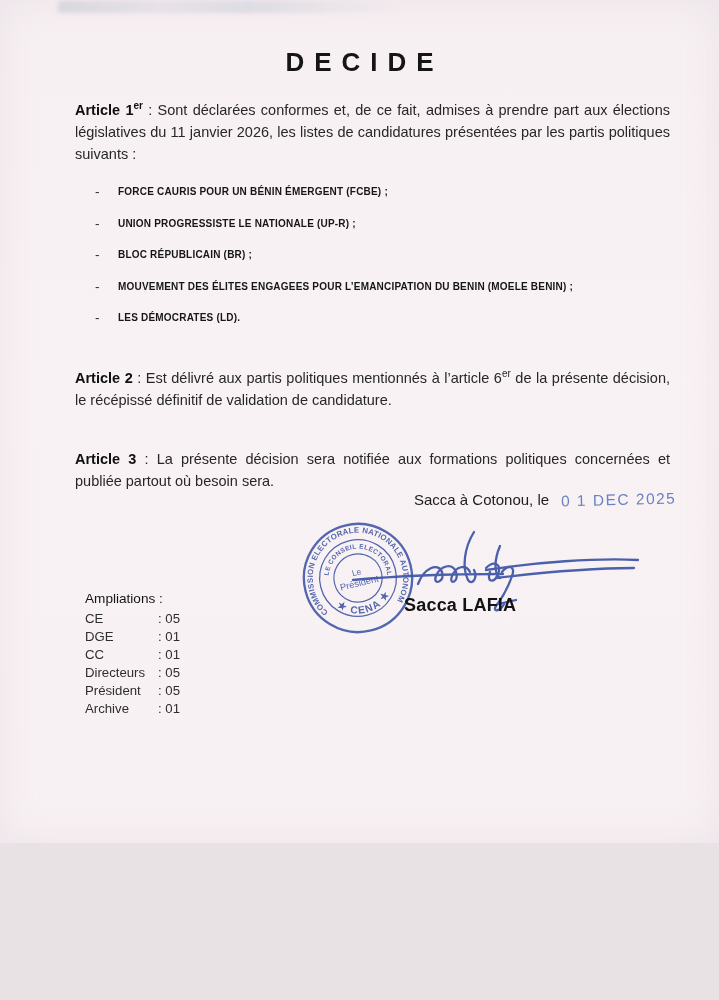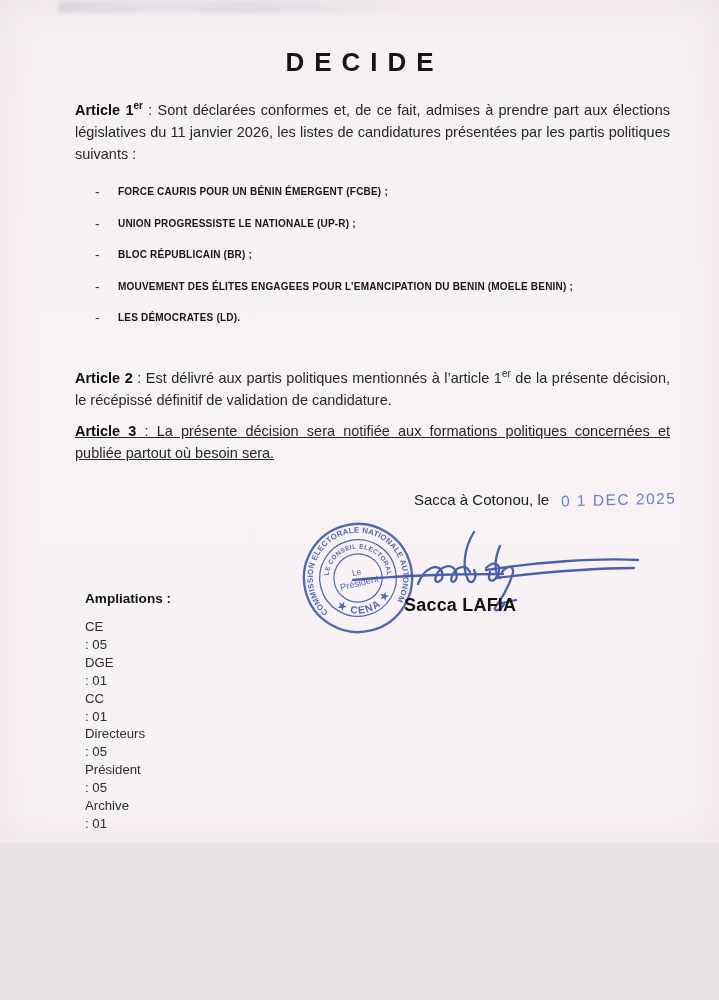--- a/index.html
+++ b/index.html
@@ -18,40 +18,40 @@
   .doc-title {
     position:absolute; top:47px; left:0; right:0; text-align:center;
     font-size:26px; font-weight:bold; letter-spacing:10px; text-indent:10px; color:#151515;
   }
   .para { position:absolute; left:75px; width:595px; font-size:14.5px;
           line-height:22.2px; text-align:justify; color:#272727; }
   .para .lbl { font-weight:bold; color:#101010;margin-top:12px; }
   sup { font-size:10px; vertical-align:super; line-height:0; }
   .p1 { top:99px; }
   .p2 { top:367px; }
-  .p3 { top:420px;text-decoration:underline; }
+  .p3 { top:448px; }
 
   .party-list { position:absolute; left:95px; top:176px; width:560px; }
   .party-item { display:flex; }
   .party-item .dash { width:23px; flex:none; font-size:13.6px; line-height:31.6px; color:#2a2a2a; }
   .party-item .ptext { flex:1; font-weight:bold; font-size:10px; line-height:31.6px;
                        letter-spacing:0.2px; color:#161616; }
 
   .dateline { position:absolute; top:491px; left:414px; font-size:15px; color:#1d1d1d; white-space:nowrap; }
   .date-stamp { display:inline-block; margin-left:12px; color:#5b76bb; font-size:15.5px;
                 letter-spacing:1.5px; transform:rotate(-1.5deg); opacity:.9; }
 
   .stamp { position:absolute; left:299px; top:518px; width:118px; height:120px; opacity:.88; }
   .sig-svg { position:absolute; left:336px; top:512px; width:312px; height:112px; }
   .signer-name { position:absolute; left:404px; top:595px; font-size:18px; font-weight:bold;
                  color:#131313; letter-spacing:0.2px; }
 
   .ampliations { position:absolute; left:85px; top:591px; font-size:13.2px; color:#2e2e2e; }
-  .amp-heading { font-weight:bold; font-size:13.6px; margin-bottom:12px; color:#151515; }
-  .amp-row { display:flex; line-height:17.9px;flex-direction:column; }
+  .amp-heading { font-weight:normal; font-size:13.6px; margin-bottom:4px; color:#151515; }
+  .amp-row { display:flex; line-height:17.9px; }
   .amp-name { width:73px; flex:none; }
 
   .page-number { position:absolute; top:927px; left:0; right:0; text-align:center;
                  font-size:12.5px; color:#333; }
   .footer-line { position:absolute; top:946px; left:0; right:0; text-align:center;
                  font-size:7px; color:#8187a8; filter:blur(0.35px); letter-spacing:0.2px; }
   .footer-email { text-decoration:underline; color:#7b87b9; }
 
   .flag-bar { position:absolute; top:969px; left:25px; width:670px; height:8px; display:flex; }
   .flag-seg { flex:1; height:100%; }
@@ -86,21 +86,21 @@
     <div class="party-item">
       <span class="dash">-</span>
       <span class="ptext">MOUVEMENT DES ÉLITES ENGAGEES POUR L’EMANCIPATION DU BENIN (MOELE BENIN) ;</span>
     </div>
     <div class="party-item">
       <span class="dash">-</span>
       <span class="ptext">LES DÉMOCRATES (LD).</span>
     </div>
   </div>
 
-  <div class="para p2"><span class="lbl">Article 2</span><span> : Est délivré aux partis politiques mentionnés à l’article 1</span><sup>er</sup><span> de la présente décision, le récépissé définitif de validation de candidature.</span></div>
+  <div class="para p2"><span class="lbl">Article 2</span><span> : Est délivré aux partis politiques mentionnés à l’article 6</span><sup>er</sup><span> de la présente décision, le récépissé définitif de validation de candidature.</span></div>
 
   <div class="para p3"><span class="lbl">Article 3</span><span> : La présente décision sera notifiée aux formations politiques concernées et publiée partout où besoin sera.</span></div>
 
   <div class="dateline">
     <span>Sacca à Cotonou, le</span><span class="date-stamp">0 1 DEC 2025</span>
   </div>
 
   <svg class="stamp" viewBox="0 0 120 120">
     <g transform="rotate(-14 60 60)" fill="#3d54a6">
       <circle cx="60" cy="60" r="55" fill="none" stroke="#3d54a6" stroke-width="2.4"></circle>

